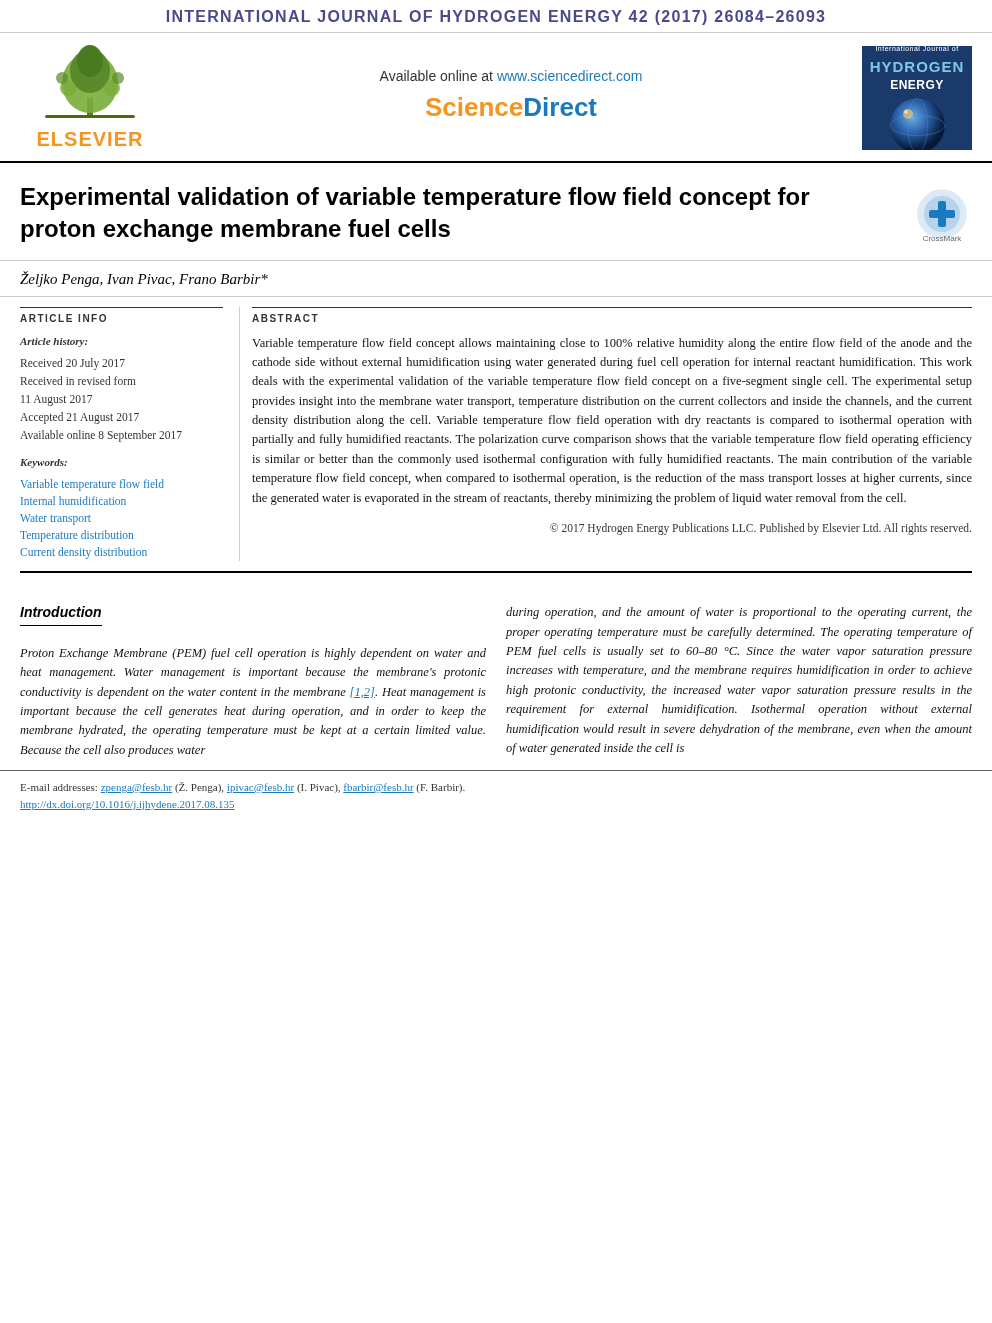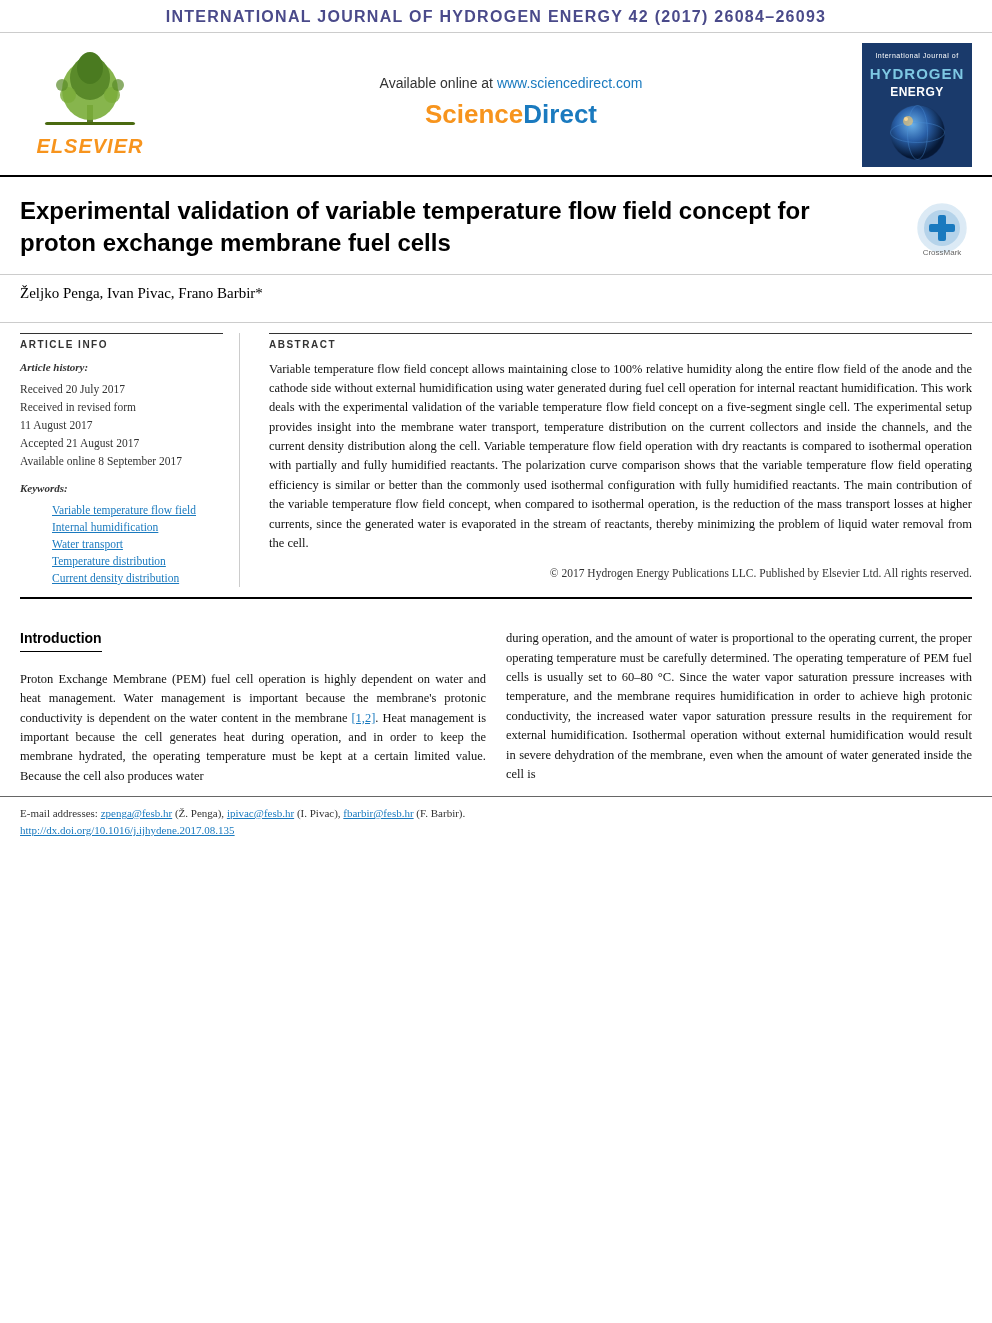--- a/index.html
+++ b/index.html
@@ -28,21 +28,20 @@
       align-items: center;
       justify-content: space-between;
       padding: 10px 20px 8px 20px;
       border-bottom: 2px solid #000;
     }
     .elsevier-logo {
       display: flex;
       flex-direction: column;
       align-items: center;
       width: 140px;
-      font-style: italic;
     }
     .elsevier-tree {
       width: 120px;
       height: 80px;
     }
     .elsevier-text {
       color: #f7941d;
       font-size: 20px;
       font-weight: bold;
       font-family: Arial, sans-serif;
@@ -77,21 +76,21 @@
       font-size: 11px;
       color: #333;
       margin-top: 6px;
     }
     .journal-homepage a {
       color: #1a7abf;
       text-decoration: none;
     }
     .hydrogen-energy-logo {
       width: 110px;
-      height: 124px;
+      height: 104px;
       background: #1a3a6b;
       display: flex;
       flex-direction: column;
       align-items: center;
       justify-content: center;
       color: white;
       font-family: Arial, sans-serif;
       position: relative;
       overflow: hidden;
     }
@@ -135,31 +134,32 @@
       line-height: 1.3;
       flex: 1;
       padding-right: 20px;
     }
     .authors-section {
       padding: 8px 20px 6px 20px;
       border-bottom: 1px solid #ccc;
     }
     .authors {
       font-size: 15px;
-      margin-bottom: 12px;
+      font-style: italic;
+      margin-bottom: 0;
     }
     .affiliation {
       font-size: 12px;
       font-style: italic;
       color: #333;
     }
     .two-column {
       display: flex;
       padding: 10px 20px 10px 20px;
-      gap: 29px;
+      gap: 12px;
     }
     .left-column {
       width: 220px;
       flex-shrink: 0;
       border-right: 1px solid #ccc;
       padding-right: 16px;
     }
     .right-column {
       flex: 1;
     }
@@ -191,23 +191,21 @@
       font-style: italic;
       font-weight: bold;
       color: #333;
       margin-top: 12px;
       margin-bottom: 5px;
     }
     .keyword-item {
       font-size: 11.5px;
       color: #1a7abf;
       margin-bottom: 1px;
-      text-decoration: underline;
       cursor: pointer;
-      margin-left: 32px;
     }
     .abstract-text {
       font-size: 12.5px;
       line-height: 1.55;
       text-align: justify;
       color: #111;
     }
     .copyright-line {
       font-size: 11.5px;
       text-align: right;
@@ -217,20 +215,21 @@
     }
     .divider-thick {
       border: none;
       border-top: 2.5px solid #000;
       margin: 0 20px;
     }
     .two-column-body {
       display: flex;
       gap: 20px;
       padding: 0 20px;
+      font-style: italic;
     }
     .body-left {
       flex: 1;
     }
     .body-right {
       flex: 1;
     }
     .section-title-underline {
       font-size: 14px;
       font-weight: bold;

